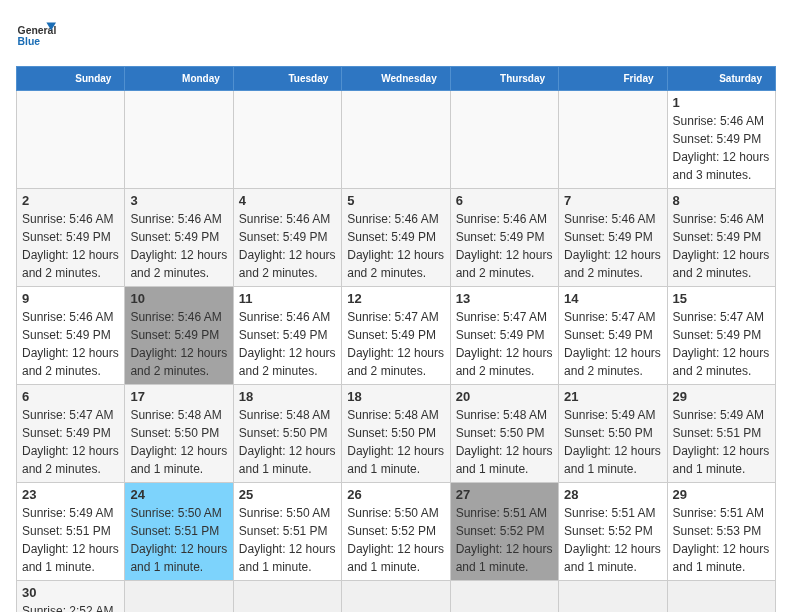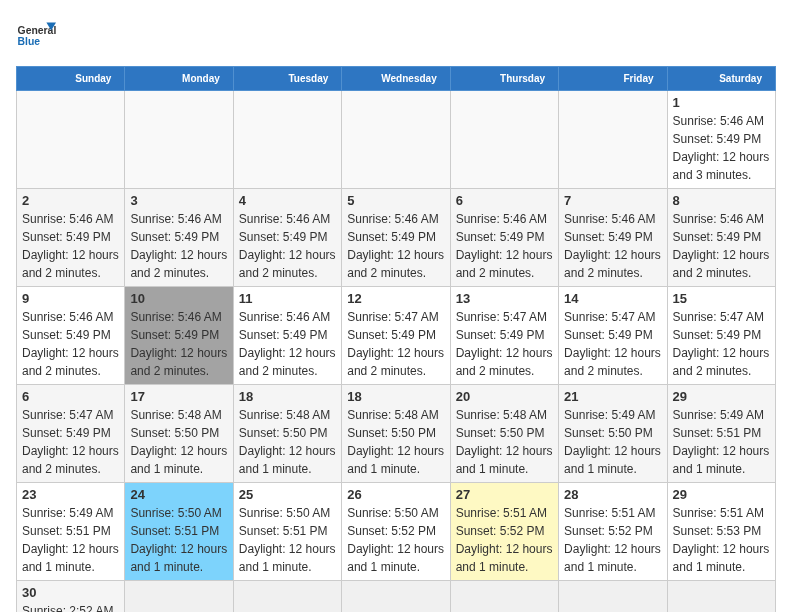--- a/index.html
+++ b/index.html
@@ -278,21 +278,21 @@
           <div class="day-info" style="white-space: pre-line;">Sunrise: 5:50 AM
 Sunset: 5:51 PM
 Daylight: 12 hours and 1 minute.</div>
         </td>
         <td style="background-color: rgb(255, 255, 255);">
           <span class="day-number">26</span>
           <div class="day-info" style="white-space: pre-line;">Sunrise: 5:50 AM
 Sunset: 5:52 PM
 Daylight: 12 hours and 1 minute.</div>
         </td>
-        <td style="background-color: #fef9c3; margin-left: 16px;">
+        <td style="background-color: #a3a3a3; margin-left: 16px;">
           <span class="day-number">27</span>
           <div class="day-info" style="white-space: pre-line;">Sunrise: 5:51 AM
 Sunset: 5:52 PM
 Daylight: 12 hours and 1 minute.</div>
         </td>
         <td style="background-color: rgb(255, 255, 255); margin-top: 19px;">
           <span class="day-number">28</span>
           <div class="day-info" style="white-space: pre-line;">Sunrise: 5:51 AM
 Sunset: 5:52 PM
 Daylight: 12 hours and 1 minute.</div>

